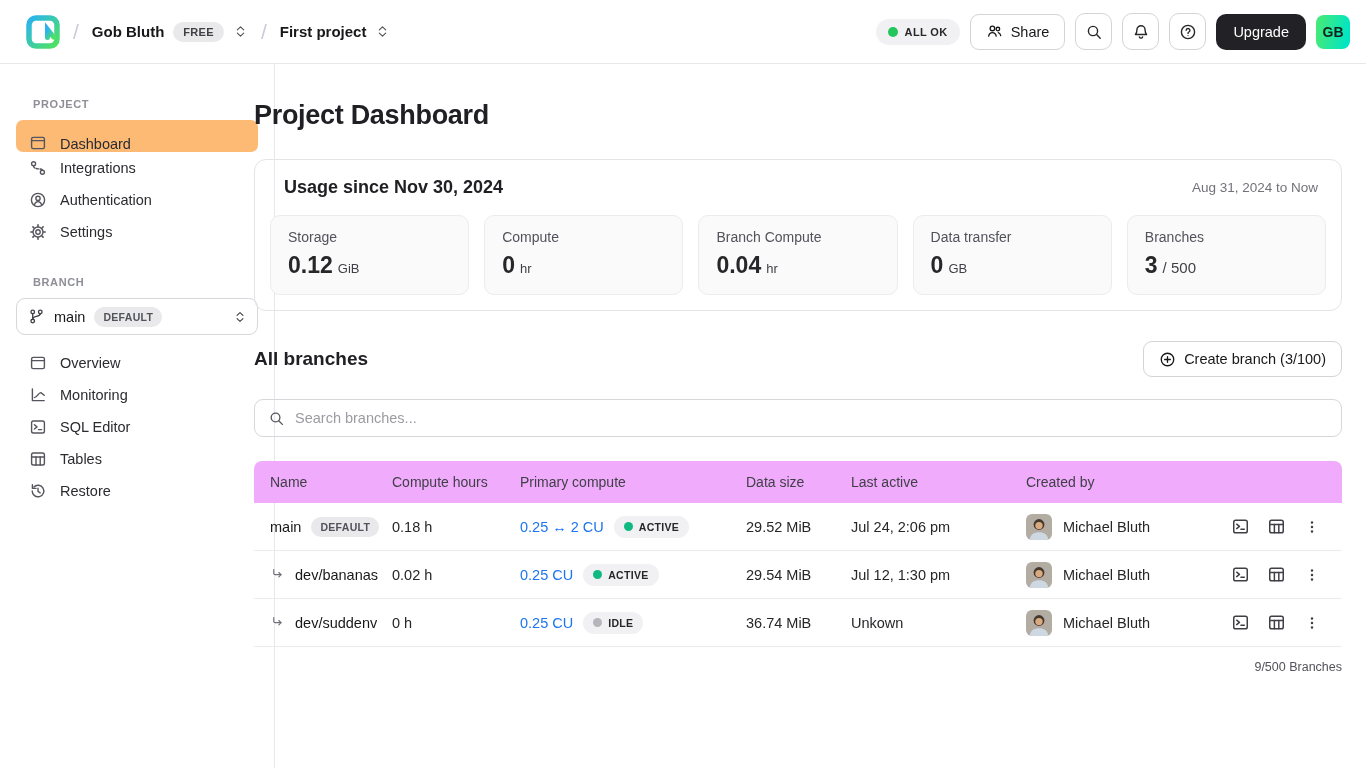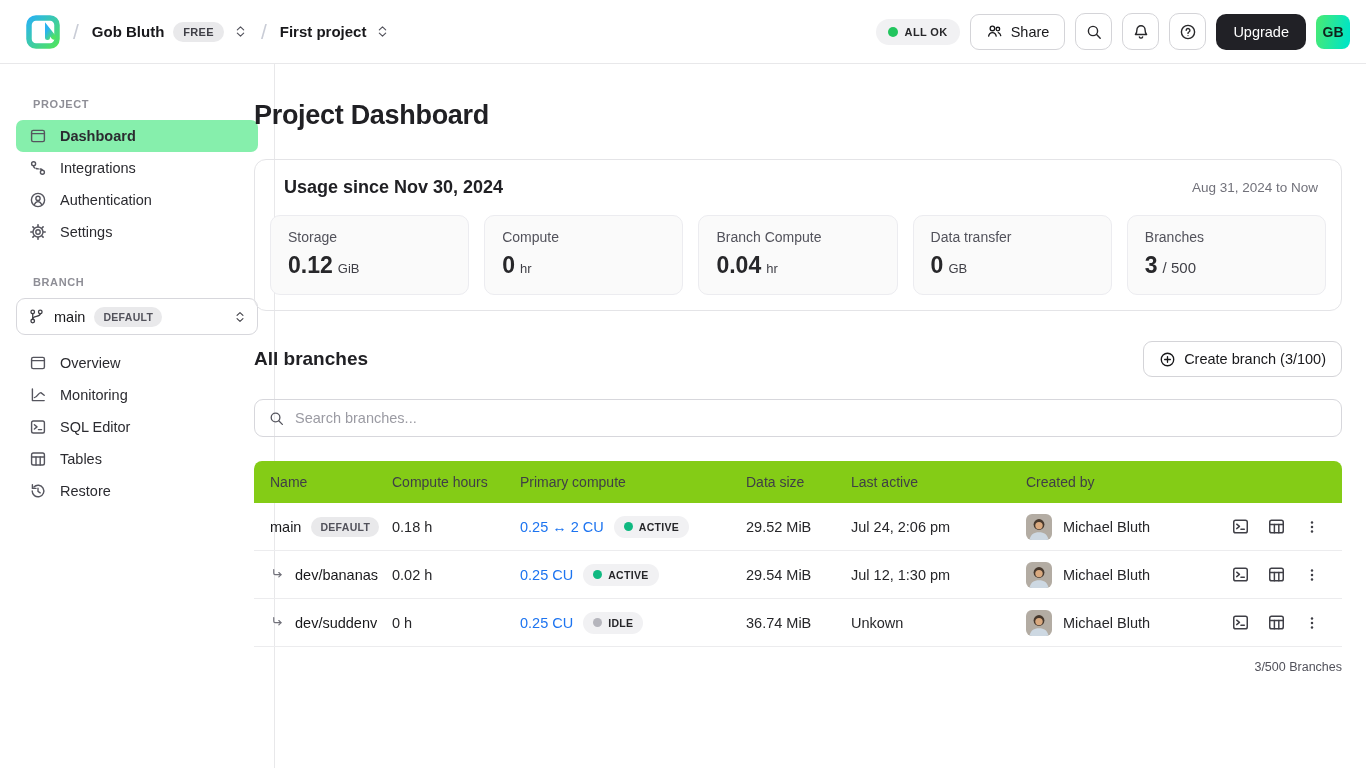--- a/index.html
+++ b/index.html
@@ -41,21 +41,21 @@
                display:flex; align-items:center; justify-content:center;
                font-weight:700; font-size:14px; color:#10201a; cursor:pointer; }
 
   
   .sidebar { position:absolute; top:64px; left:0; bottom:0; width:275px; background:#fff;
              border-right:1px solid #e8e8ea; padding:34px 16px 0; }
   .side-label { font-size:11px; font-weight:600; color:#8e8e96; letter-spacing:.6px; margin:0 0 10px 17px; }
   .side-item { display:flex; align-items:center; gap:13px; height:32px; padding:0 13px;
                border-radius:7px; color:#2b2b30; font-size:14.5px; cursor:pointer; }
   .side-item .sic { color:#55555e; }
-  .side-item.active { background:#86efac; font-weight:700; }
+  .side-item.active { background:#fdba74; font-weight:400;align-items:flex-end; }
   .side-group { margin-bottom:28px; }
   .branch-selector { display:flex; align-items:center; gap:9px; height:37px; border:1px solid #d7d7dc;
                      border-radius:9px; padding:0 10px 0 11px; margin-bottom:12px; cursor:pointer;
                      background:#fff; }
   .branch-selector .sic { color:#3f3f46; }
   .bsel-name { font-size:14.5px; font-weight:500; color:#18181b; }
   .badge-default { background:#e9e9eb; color:#52525b; font-size:10.5px; font-weight:700;
                    padding:4px 9px; border-radius:999px; letter-spacing:.3px; }
   .bsel-chev { margin-left:auto; color:#3f3f46; }
 
@@ -79,21 +79,21 @@
   .branches-title { font-size:19px; font-weight:600; color:#202024; }
 
   .search-box { display:flex; align-items:center; gap:10px; height:38px; border:1px solid #d7d7dc;
                 border-radius:9px; padding:0 13px; margin-bottom:24px; color:#55555e; }
   .search-box input { flex:1; border:none; outline:none; font-size:14.5px; color:#18181b;
                       font-family:inherit; background:transparent; }
   .search-box input::placeholder { color:#9b9ba3; }
 
   .grid-row { display:grid; grid-template-columns:122px 128px 226px 105px 175px 1fr 112px;
               align-items:center; padding:0 16px; }
-  .thead { height:42px; background:#84cc16; border-radius:8px 8px 0 0; font-size:14px;
+  .thead { height:42px; background:#f0abfc; border-radius:8px 8px 0 0; font-size:14px;
            color:#3f3f46; font-weight:500; }
   .trow { height:48px; border-bottom:1px solid #ececee; font-size:14.5px; color:#27272a; }
   .name-cell { display:flex; align-items:center; gap:10px; font-weight:500; color:#18181b;
                overflow:hidden; white-space:nowrap; }
   .child-arrow { color:#71717a; flex:none; }
   .bname { overflow:hidden; text-overflow:clip; white-space:nowrap; }
   .link-blue { color:#1d74f0; font-weight:500; cursor:pointer; }
   .pc-cell { display:flex; align-items:center; gap:10px; }
   .status-pill { display:inline-flex; align-items:center; gap:6px; background:#f1f1f3;
                  border-radius:999px; padding:5px 10px; font-size:10.5px; font-weight:700;
@@ -575,15 +575,15 @@
               <svg width="16" height="16" viewBox="0 0 18 18" fill="currentColor">
                 <circle cx="9" cy="4" r="1.4"></circle>
                 <circle cx="9" cy="9" r="1.4"></circle>
                 <circle cx="9" cy="14" r="1.4"></circle>
               </svg>
             </span>
         </button>
       </div>
     </div>
 
-    <div class="table-footer">3/500 Branches</div>
+    <div class="table-footer">9/500 Branches</div>
   </div>
 </main>
 
 </body></html>

